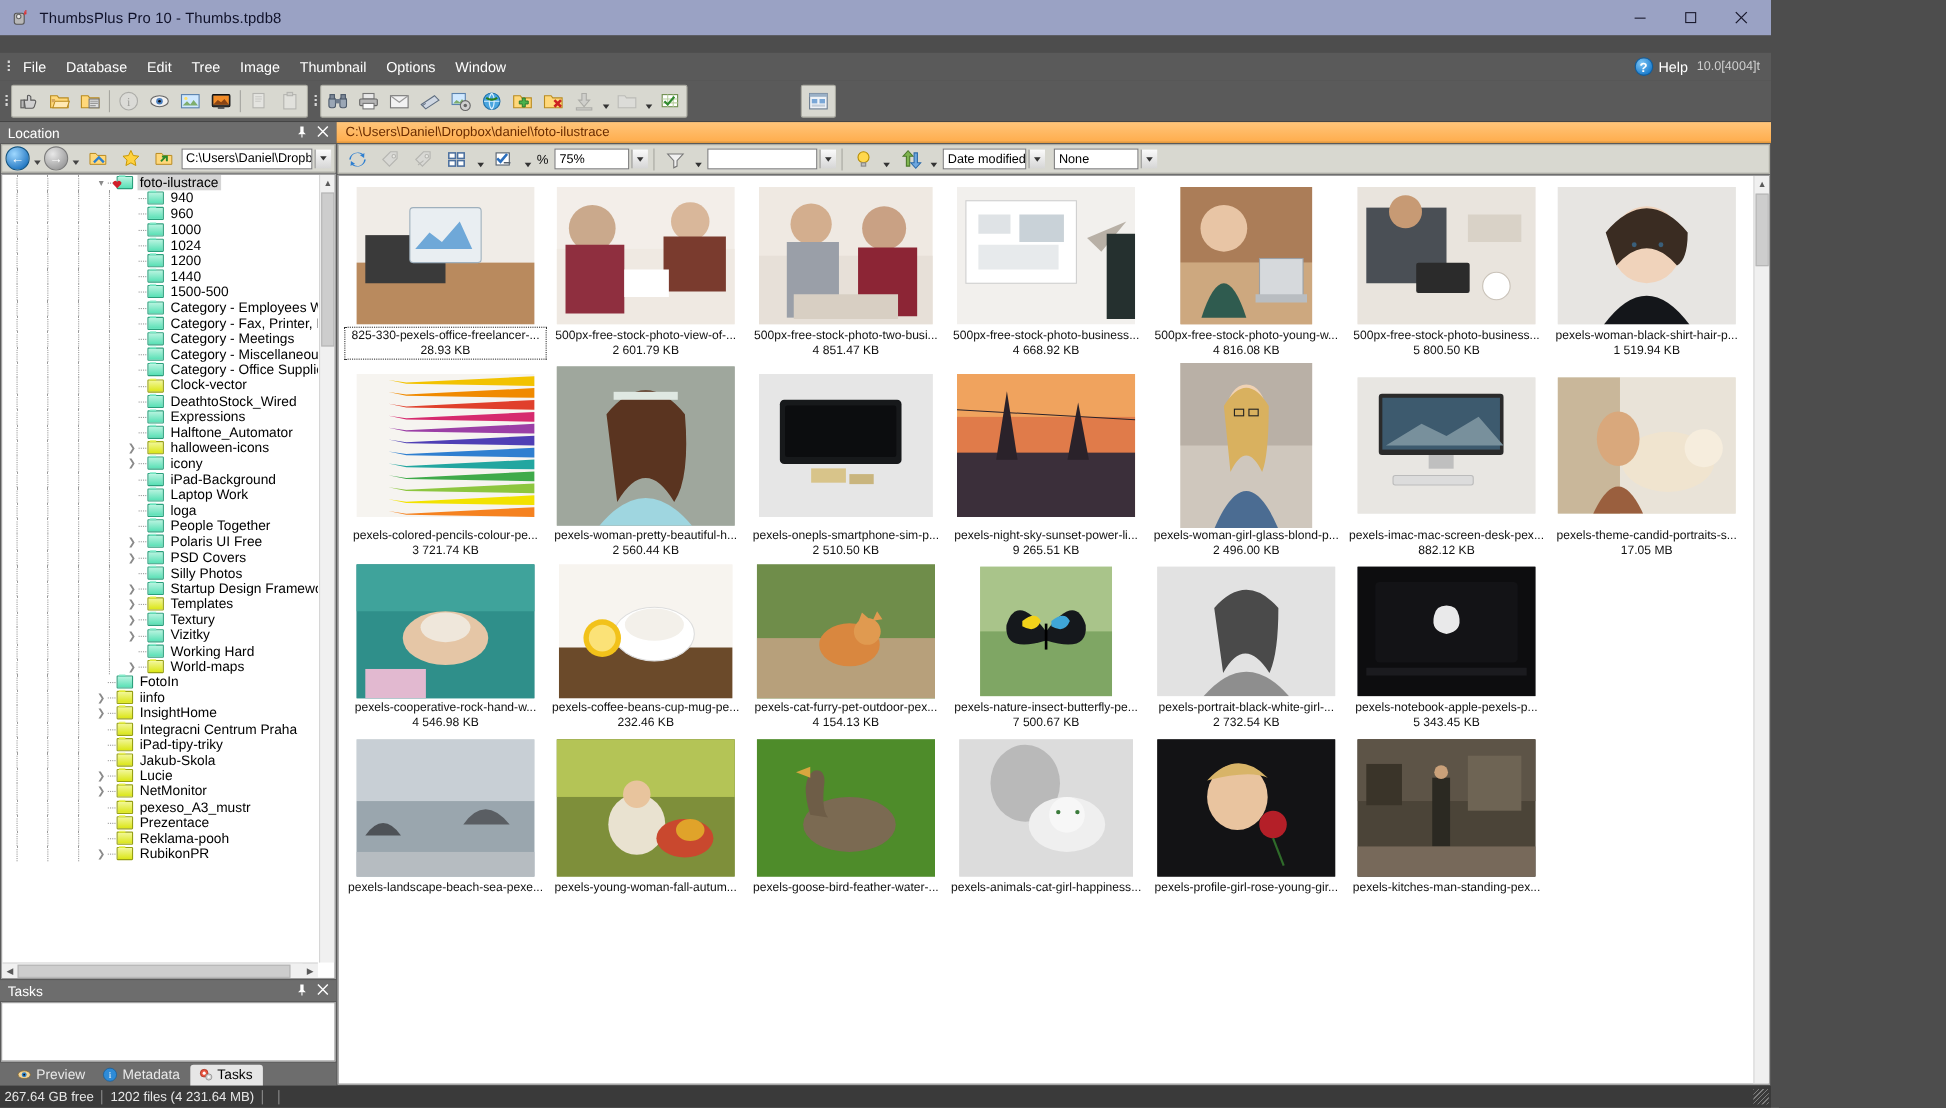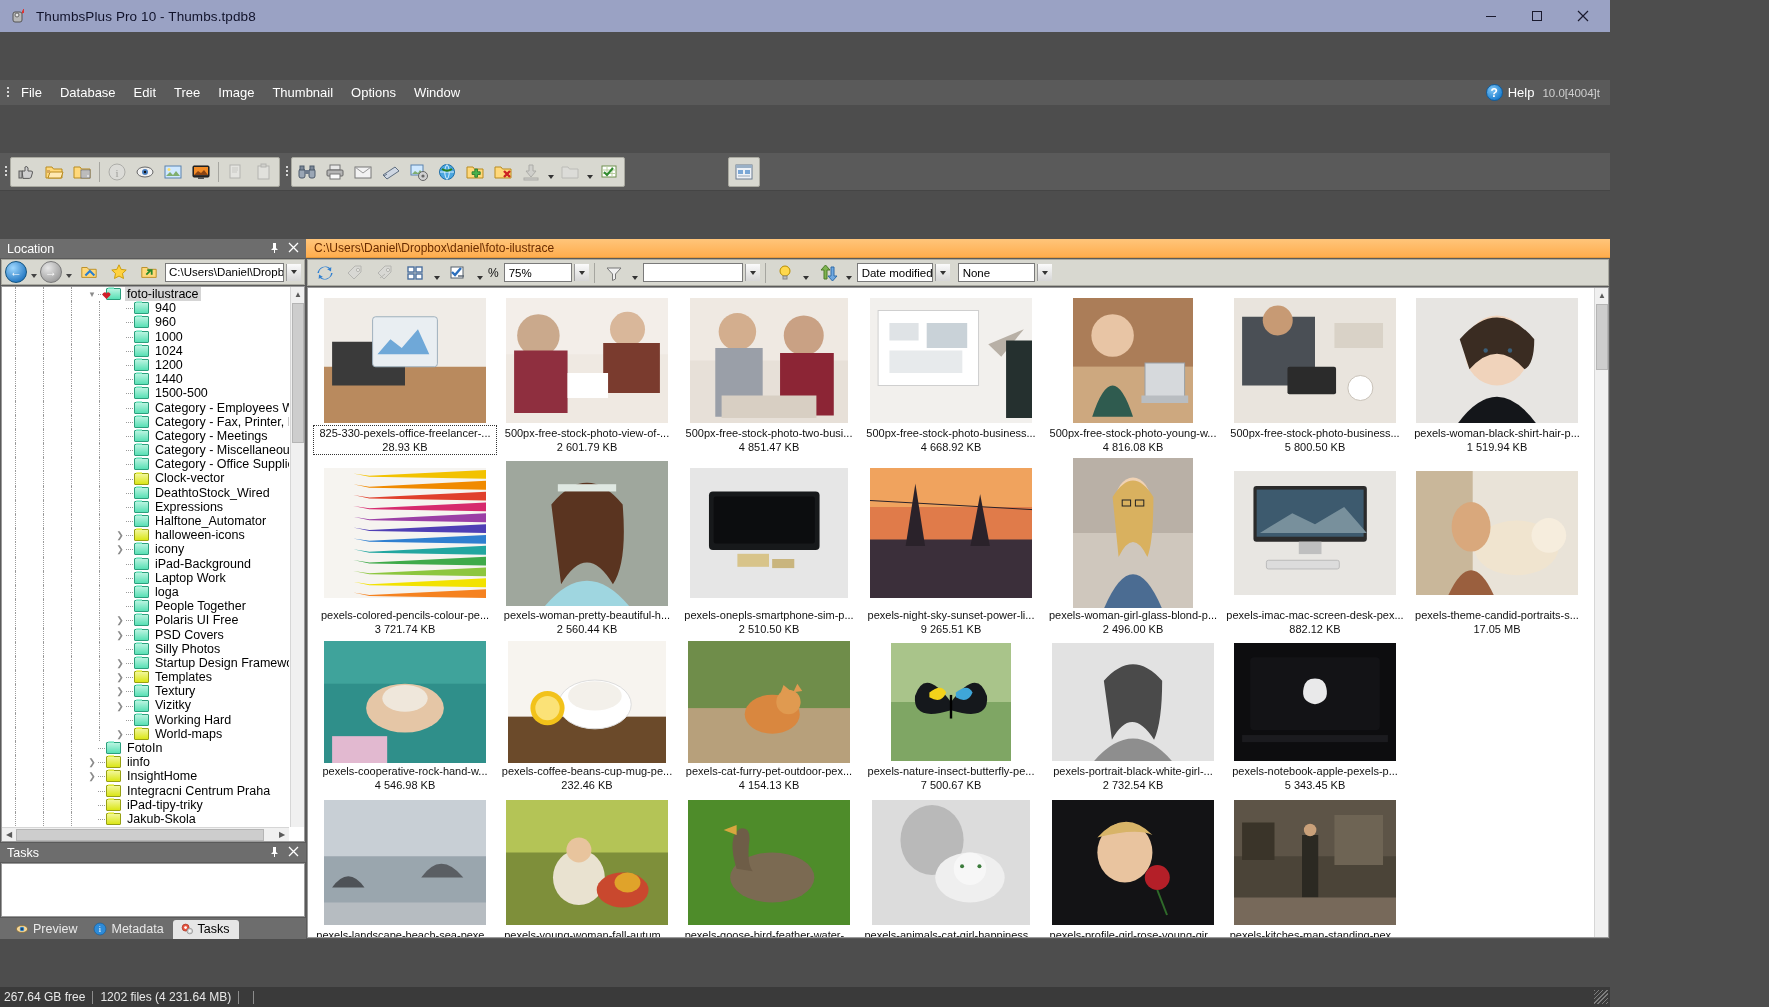--- a/index.html
+++ b/index.html
@@ -4,40 +4,40 @@
 <style>
   * { box-sizing: border-box; }
   html, body {
     margin: 0; padding: 0;
     width: 1769px; height: 1007px;
     overflow: hidden;
     font-family: "Liberation Sans", sans-serif;
     font-size: 13px;
     background: #4d4d4d;
   }
-  #app { position: relative; width: 1610px; height: 1007px; display: flex; flex-direction: column; gap: 48px; }
+  #app { position: relative; width: 1610px; height: 1007px; display: flex; flex-direction: column; }
 
   
   .titlebar {
     height: 32px; background: #9aa2c4; display: flex; align-items: center;
     padding: 0 4px 0 10px; flex: none; color: #10122a;
   }
   .titlebar .tb-icon { width: 18px; height: 18px; margin-right: 8px; position: relative; }
   .titlebar .tb-title { font-size: 13.5px; letter-spacing: .1px; }
   .win-controls { margin-left: auto; display: flex; height: 32px; }
   .win-btn {
     width: 46px; height: 32px; display: flex; align-items: center; justify-content: center;
     color: #1a1a2e; font-size: 15px; line-height: 1;
   }
   .win-btn svg { display: block; }
 
   
   .menubar {
     height: 25px; background: #5a5a5a; display: flex; align-items: center;
-    color: #ffffff; flex: none; padding-left: 4px; position: relative;
+    color: #ffffff; flex: none; padding-left: 4px; position: relative; margin-top: 16px;
   }
   .grip { width: 8px; height: 18px; display: flex; align-items: center; justify-content: center; }
   .grip i { display:block; width:2px; height:12px; background:
       repeating-linear-gradient(to bottom, #d7d7d7 0 2px, transparent 2px 4px); }
   .menu-item { padding: 3px 9px; font-size: 13px; cursor: default; }
   .menubar-right { margin-left: auto; display: flex; align-items: center; gap: 8px; padding-right: 10px; }
   .help-btn { display: flex; align-items: center; gap: 5px; color: #fff; font-size: 13px; }
   .help-circle {
     width: 17px; height: 17px; border-radius: 50%;
     background: radial-gradient(circle at 35% 30%, #7fc6f5, #1d7fd0 75%);

